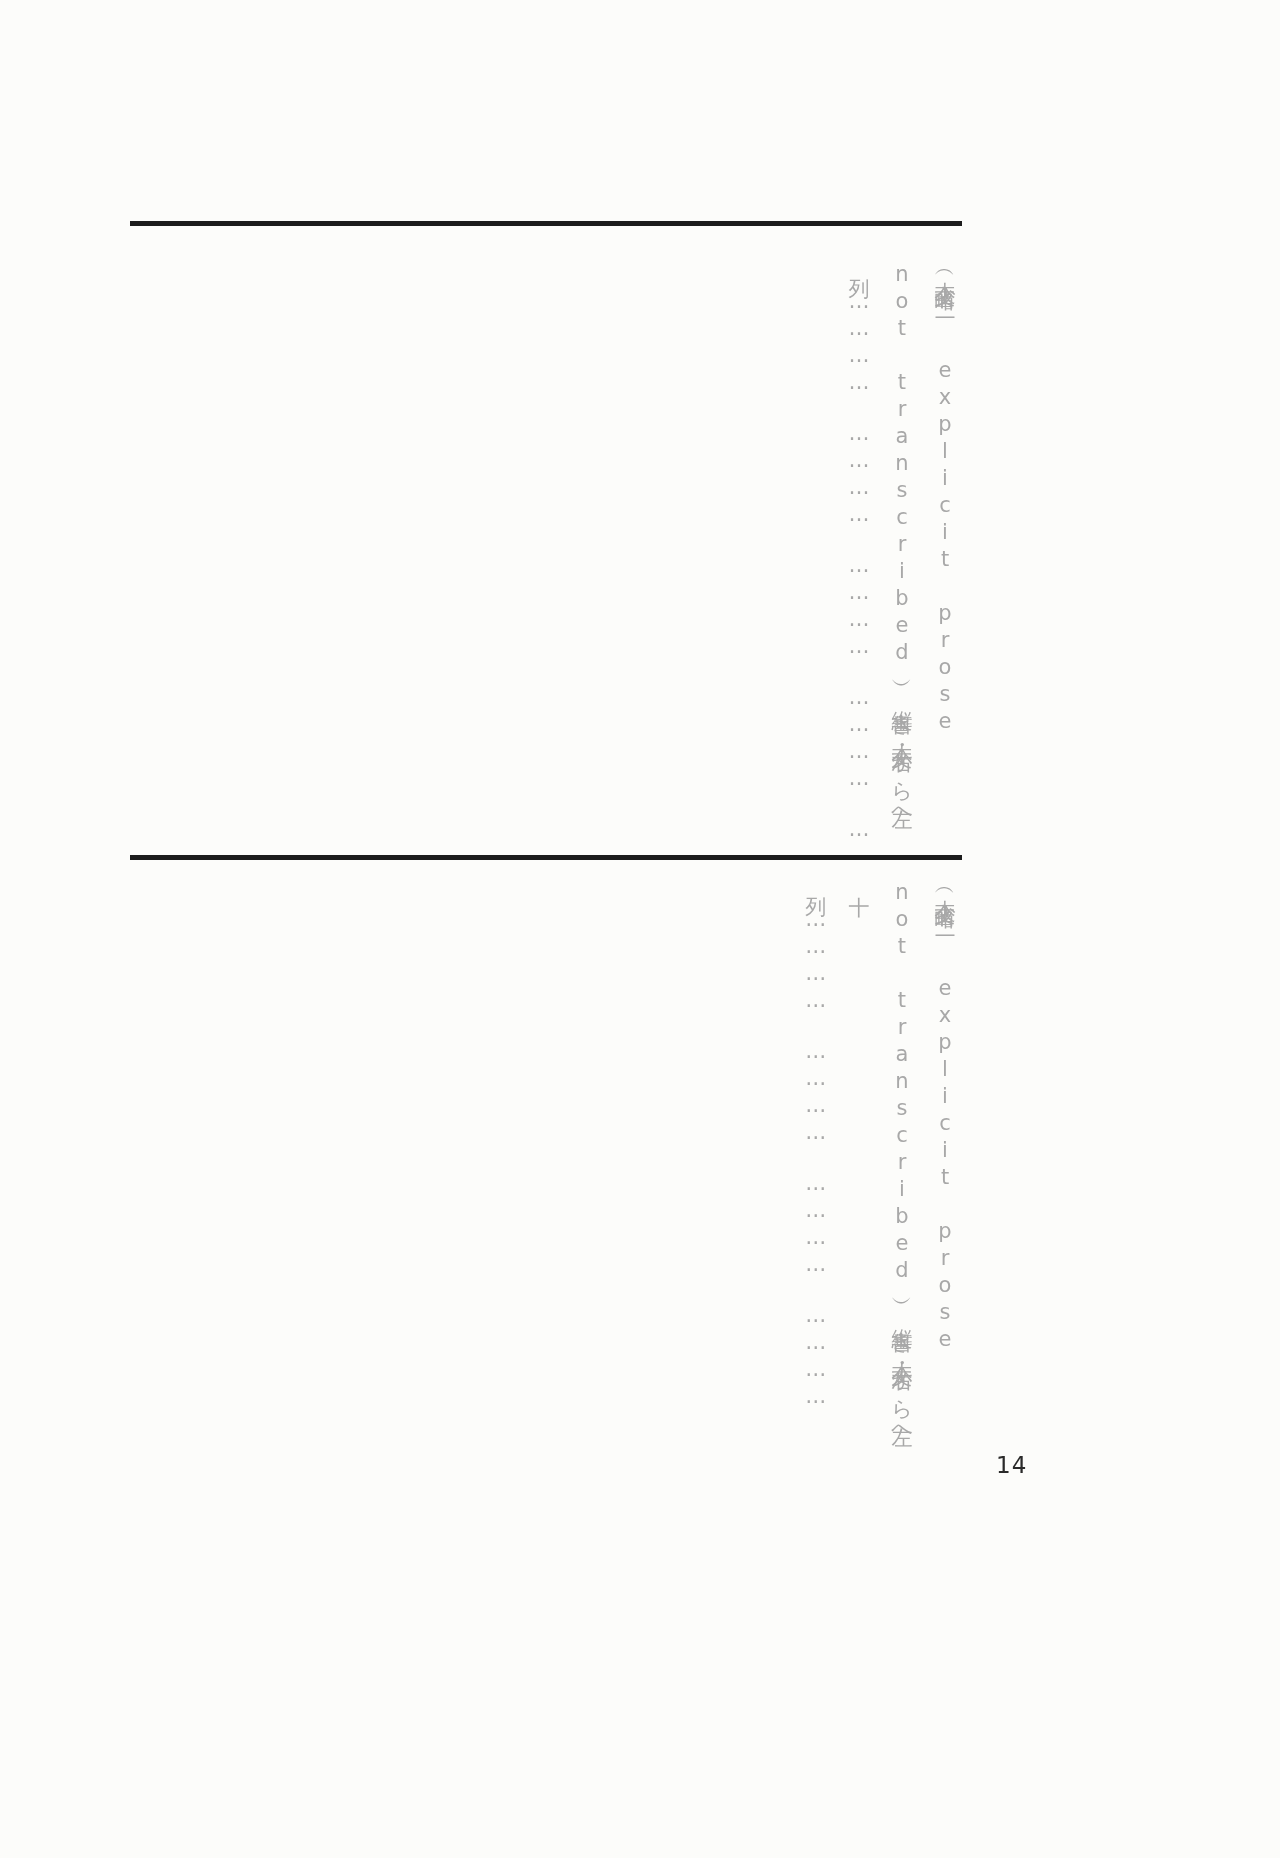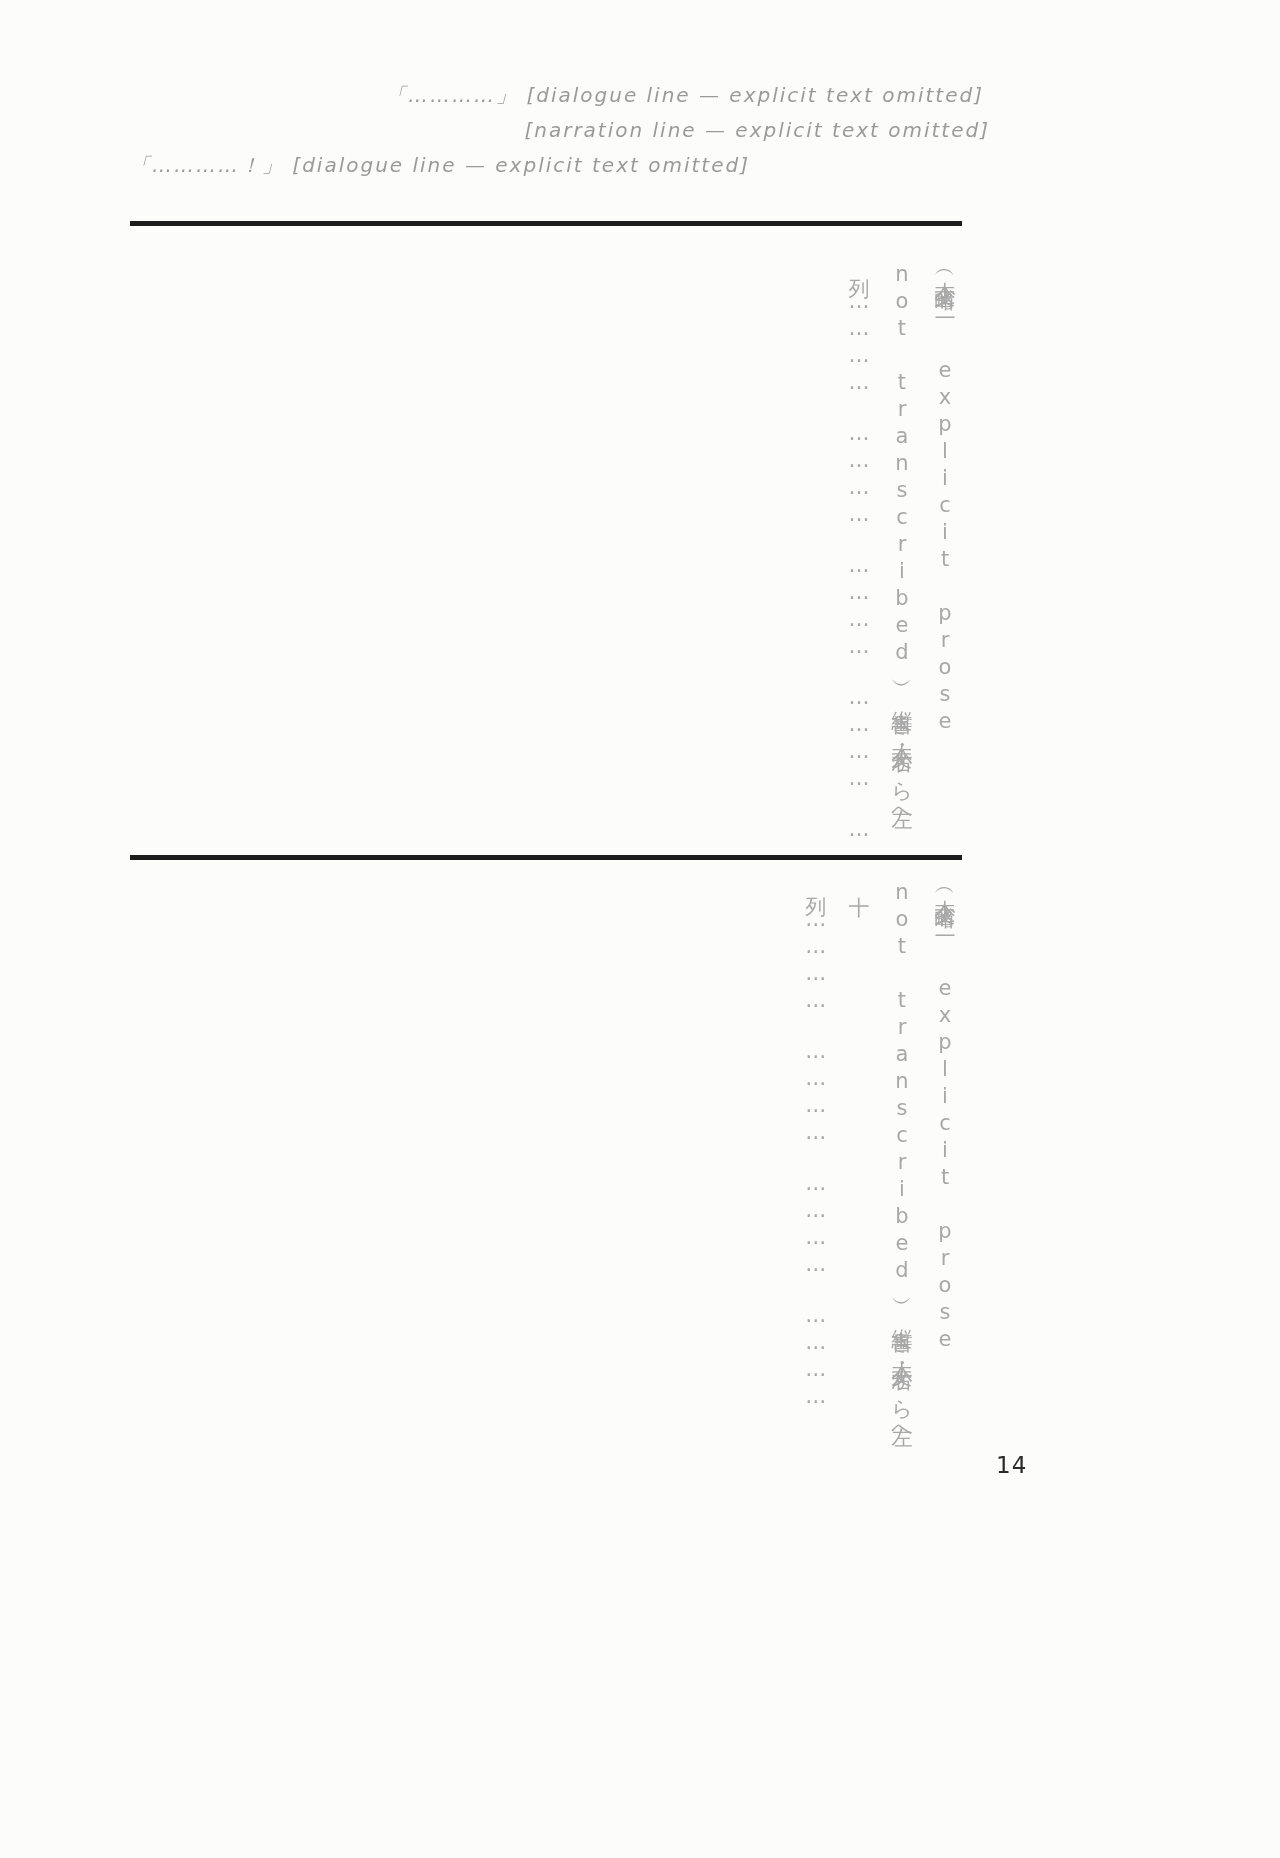--- a/index.html
+++ b/index.html
@@ -89,25 +89,20 @@
     font-size: 23px;
     color: #2a2a2a;
     letter-spacing: 1px;
   }
 </style>
 </head>
 <body>
 
 <div class="scan-page">
 
-  <div class="header-block">
-    <div class="header-line l1">「…………」 [dialogue line — explicit text omitted]</div>
-    <div class="header-line l2">[narration line — explicit text omitted]</div>
-    <div class="header-line l3">「…………！」 [dialogue line — explicit text omitted]</div>
-  </div>
 
   <div class="rule top"></div>
 
   <div class="vblock first">
     <span class="vplaceholder">（本文省略 — explicit prose not transcribed）　縦書き本文・右から左へ約三十列　…………　…………　…………　…………　…………　…………　…………　…………　…………　…………　…………　…………　…………　…………　…………　…………　…………　…………　…………　…………　…………　…………　…………　…………　…………　…………　…………　…………</span>
   </div>
 
   <div class="rule middle"></div>
 
   <div class="vblock second">

